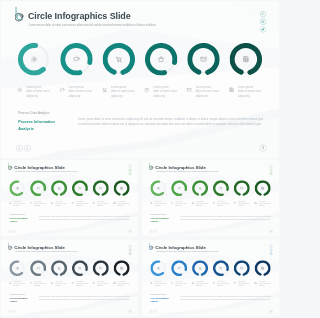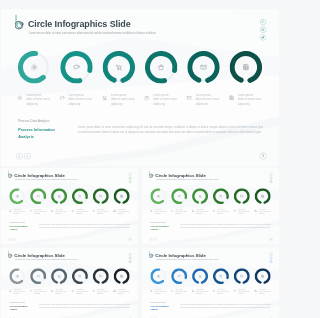--- a/index.html
+++ b/index.html
@@ -1,18 +1,18 @@
 <!DOCTYPE html>
 <html><head>
 <meta charset="utf-8">
 <style>
   html,body{margin:0;padding:0;}
   body{width:281px;height:318px;background:#f6f7f8;
        font-family:"Liberation Sans",sans-serif;overflow:hidden;}
-  .stage{position:absolute;left:0;top:8px;width:281px;height:250px;}
+  .stage{position:absolute;left:0;top:0;width:281px;height:250px;}
 
   .slide{position:absolute;overflow:hidden;background:#fdfdfd;}
   .slideInner{position:absolute;left:0;top:0;width:558px;height:314px;
               transform-origin:0 0;background:#fcfcfc;}
 
   .bgwrap{position:absolute;left:0;top:0;width:558px;height:314px;overflow:hidden;}
 
   .logo{position:absolute;}
   .title{position:absolute;font-weight:bold;white-space:nowrap;
          color:#3c4a52;letter-spacing:-0.2px;}

